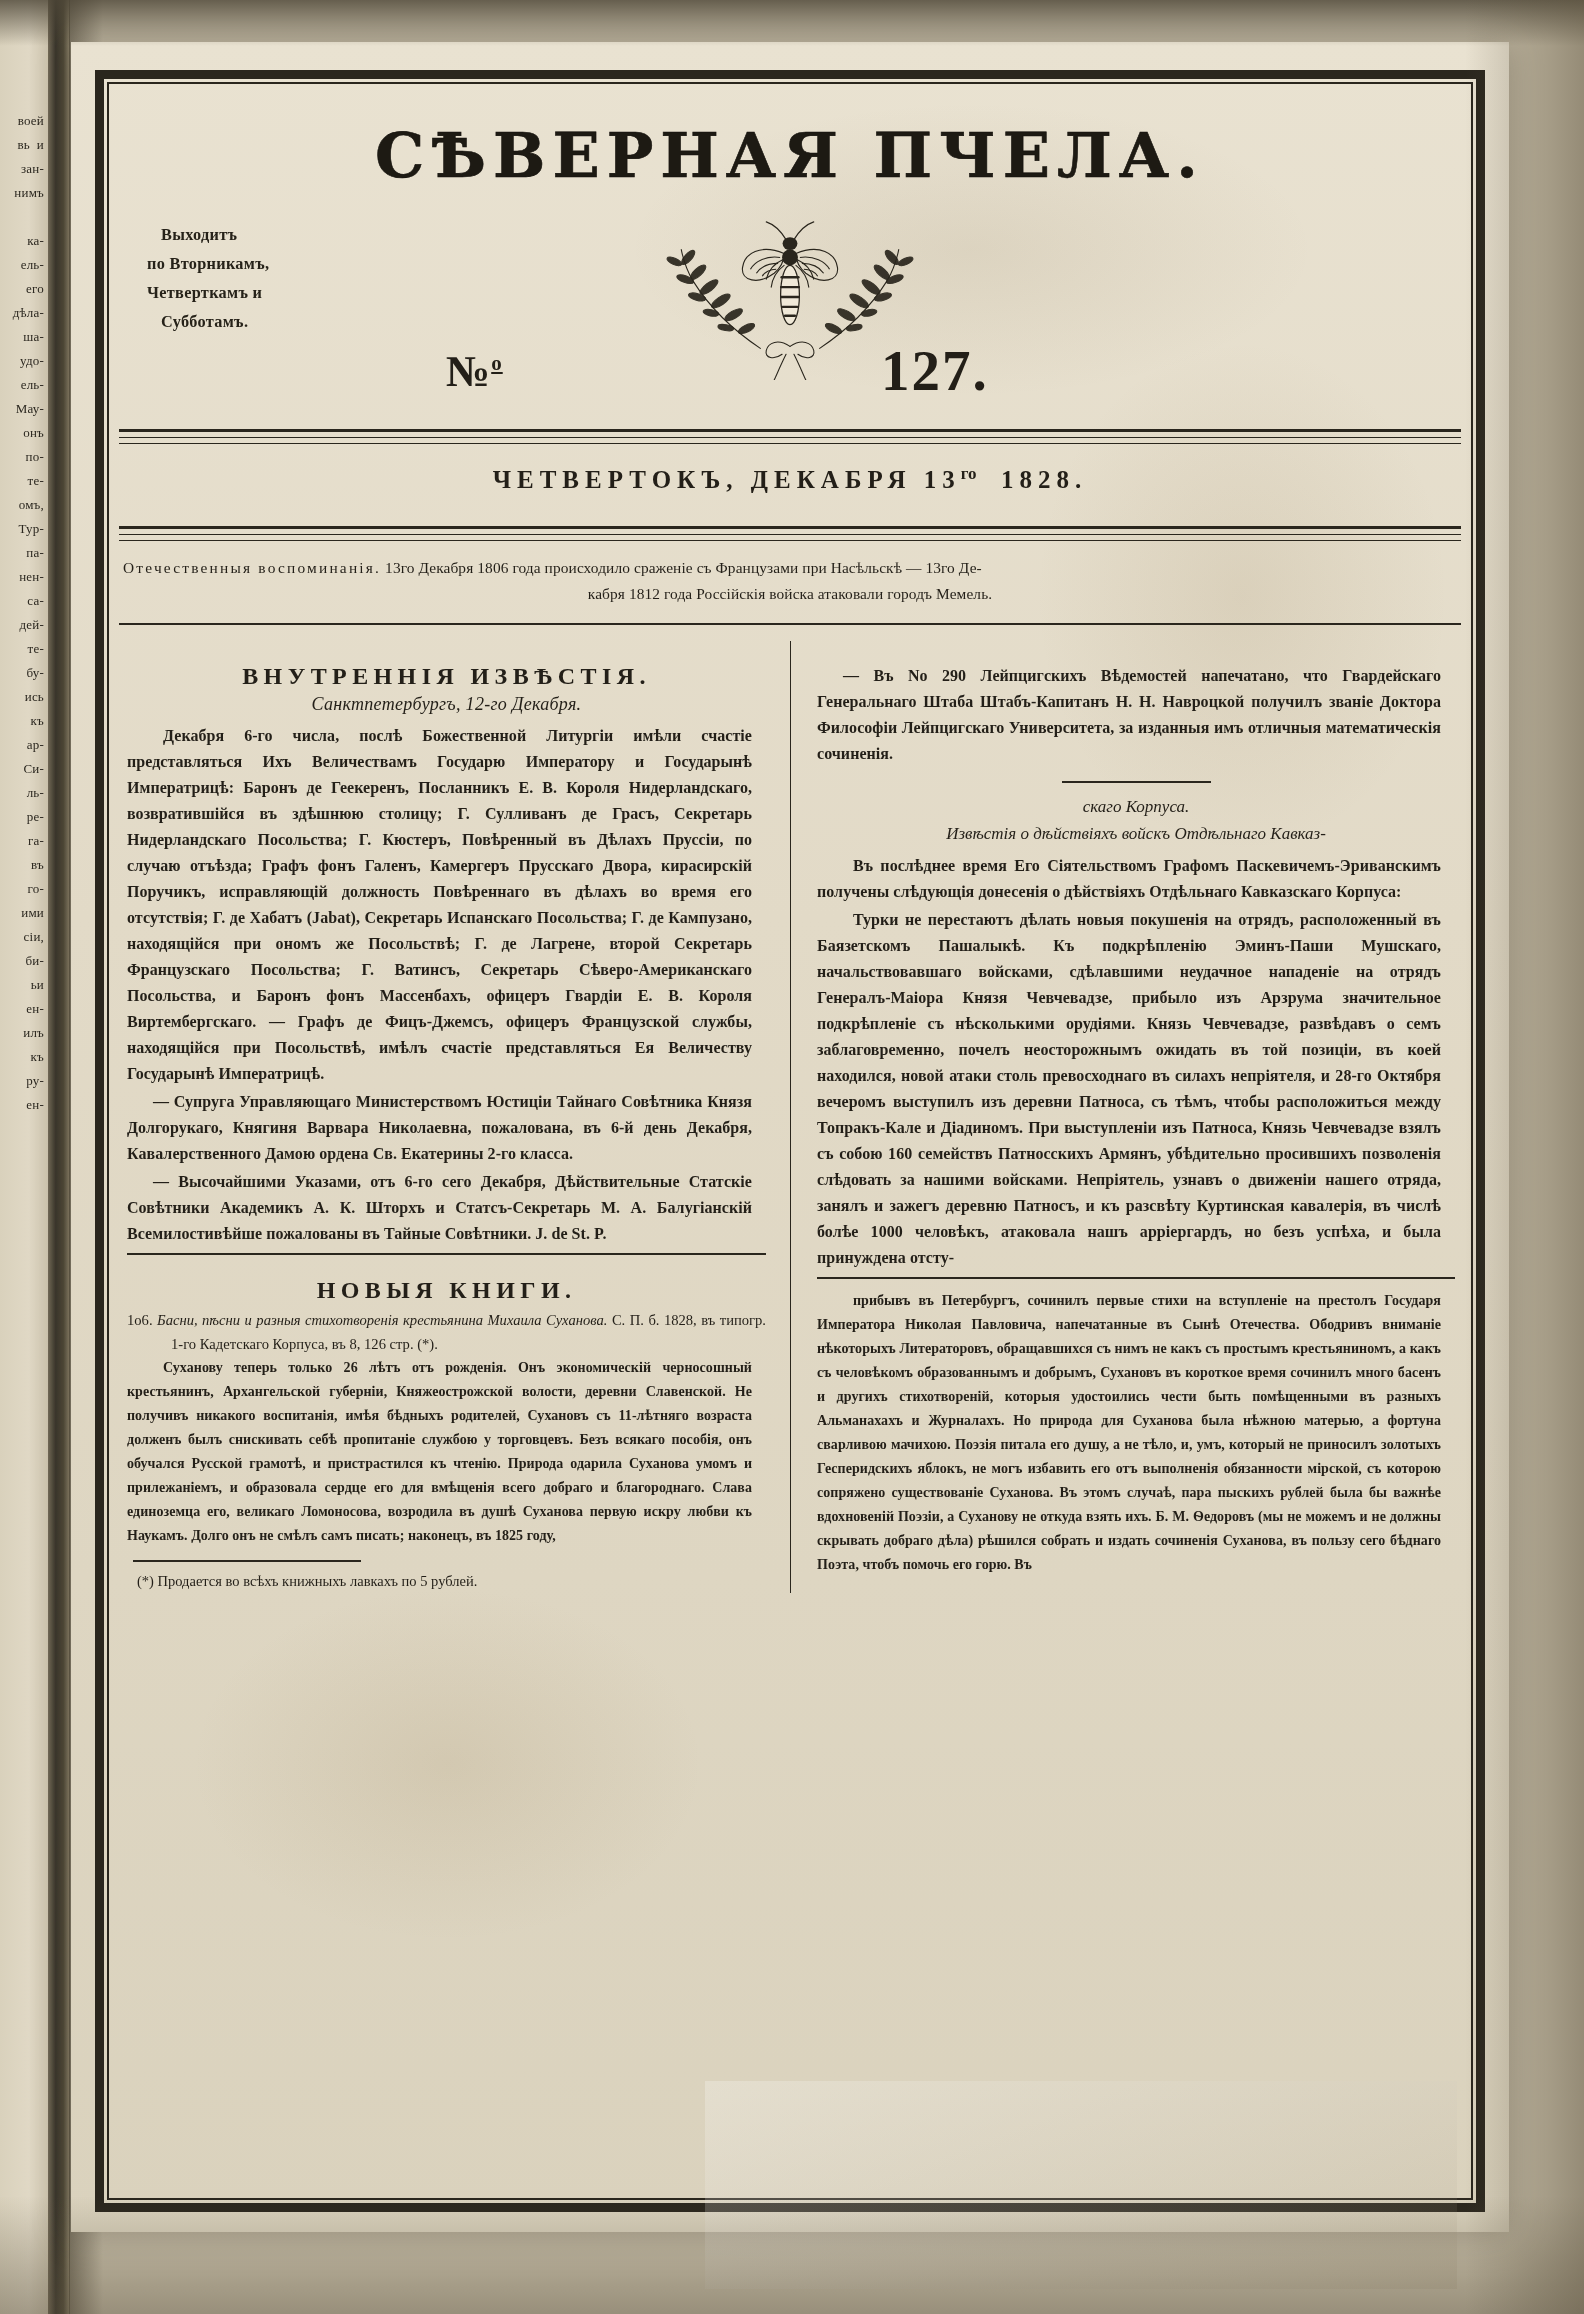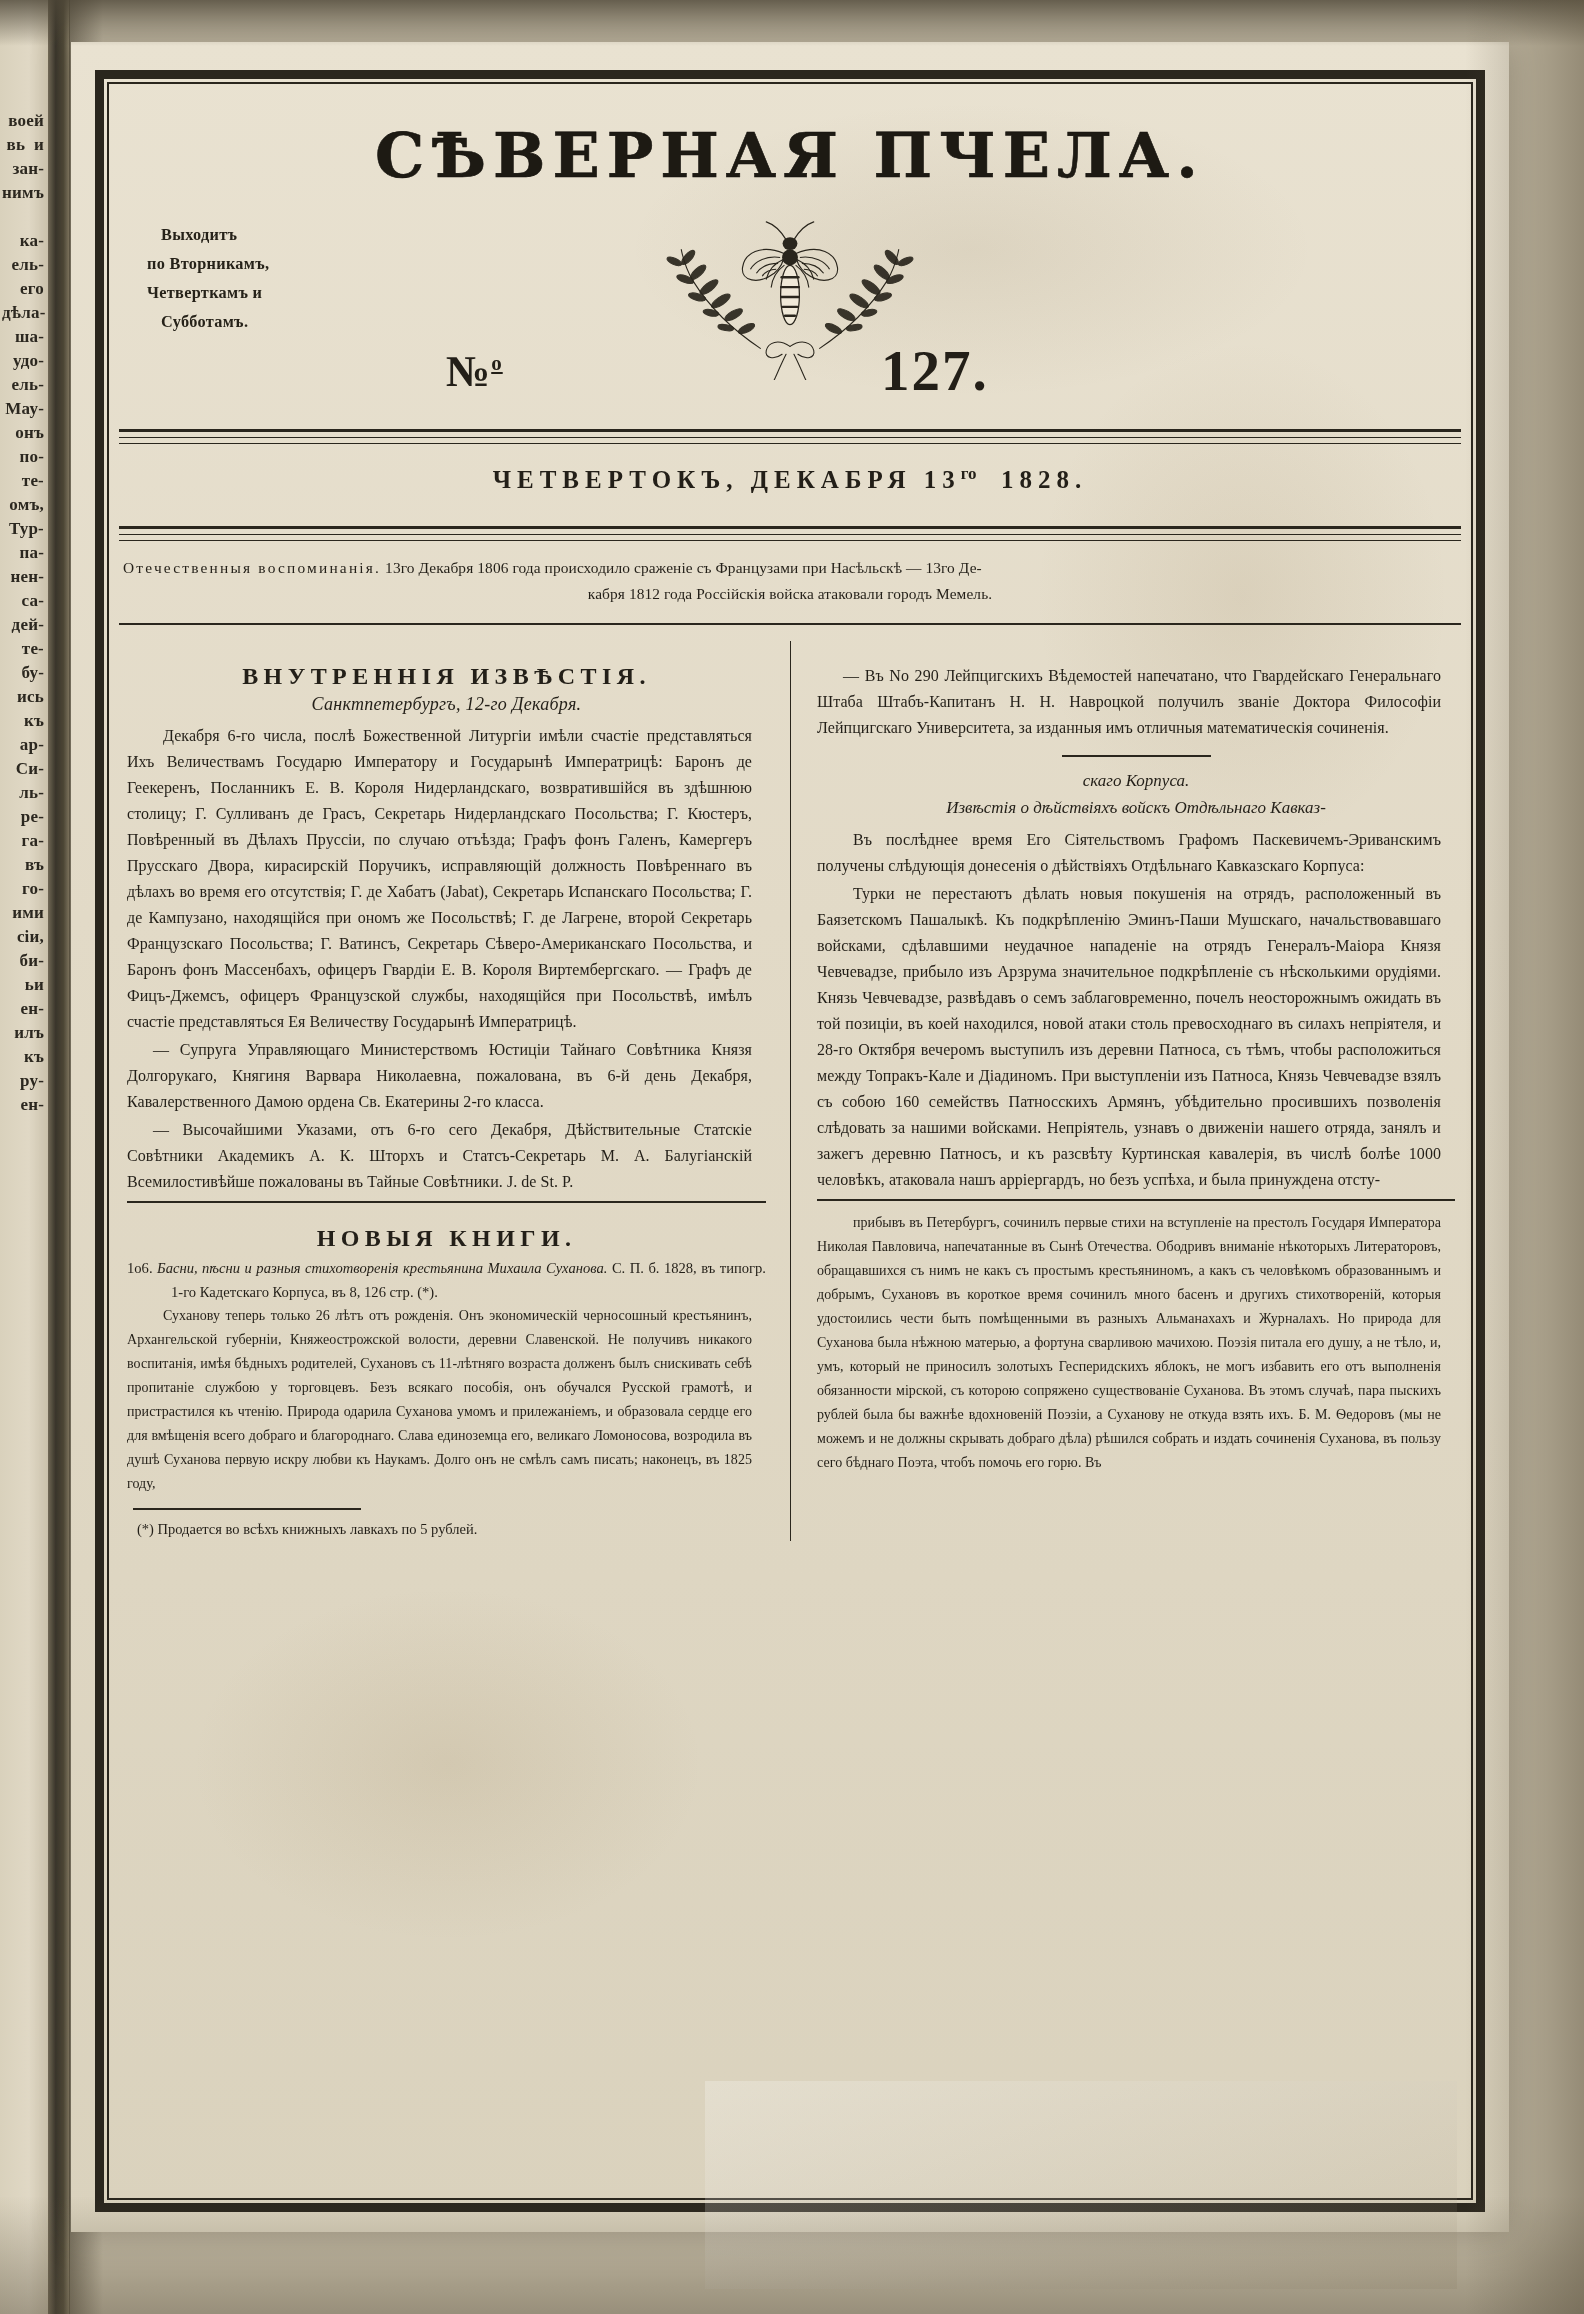--- a/index.html
+++ b/index.html
@@ -34,24 +34,24 @@
     left: 0; top: 0;
     width: 48px; height: 2315px;
     background: linear-gradient(90deg,#d9d1bc 0%, #e0d8c5 60%, #cfc6b0 100%);
     overflow: hidden;
   }
   .left-page-col {
     position: absolute;
     right: 4px; top: 109px;
     width: 42px;
     text-align: right;
-    font-size: 17px;
+    font-size: 13px;
     line-height: 24px;
     color: #2c2820;
-    font-weight: 700;
+    font-weight: 400;
     letter-spacing: 0.2px;
     white-space: pre;
   }
 
   .gutter-dark {
     position: absolute;
     left: 48px; top: 0;
     width: 22px; height: 2315px;
     background: linear-gradient(90deg,#6d6451 0%, #2f2b22 35%, #46402f 70%, #8d836a 100%);
     opacity: .93;
@@ -249,20 +249,21 @@
 
   p.body {
     font-size: 16px;
     line-height: 26px;
     text-align: justify;
     text-indent: 36px;
     margin: 0 14px 2px 0;
     letter-spacing: 0.05px;
     -webkit-hyphens: none;
     hyphens: none;
+    font-weight: bold;
   }
   p.body.dash  { text-indent: 26px; }
   .ital { font-style: italic; }
 
   .short-rule {
     width: 149px;
     margin: 14px auto 10px auto;
     border-top: 2.2px solid #2a261d;
   }
 

